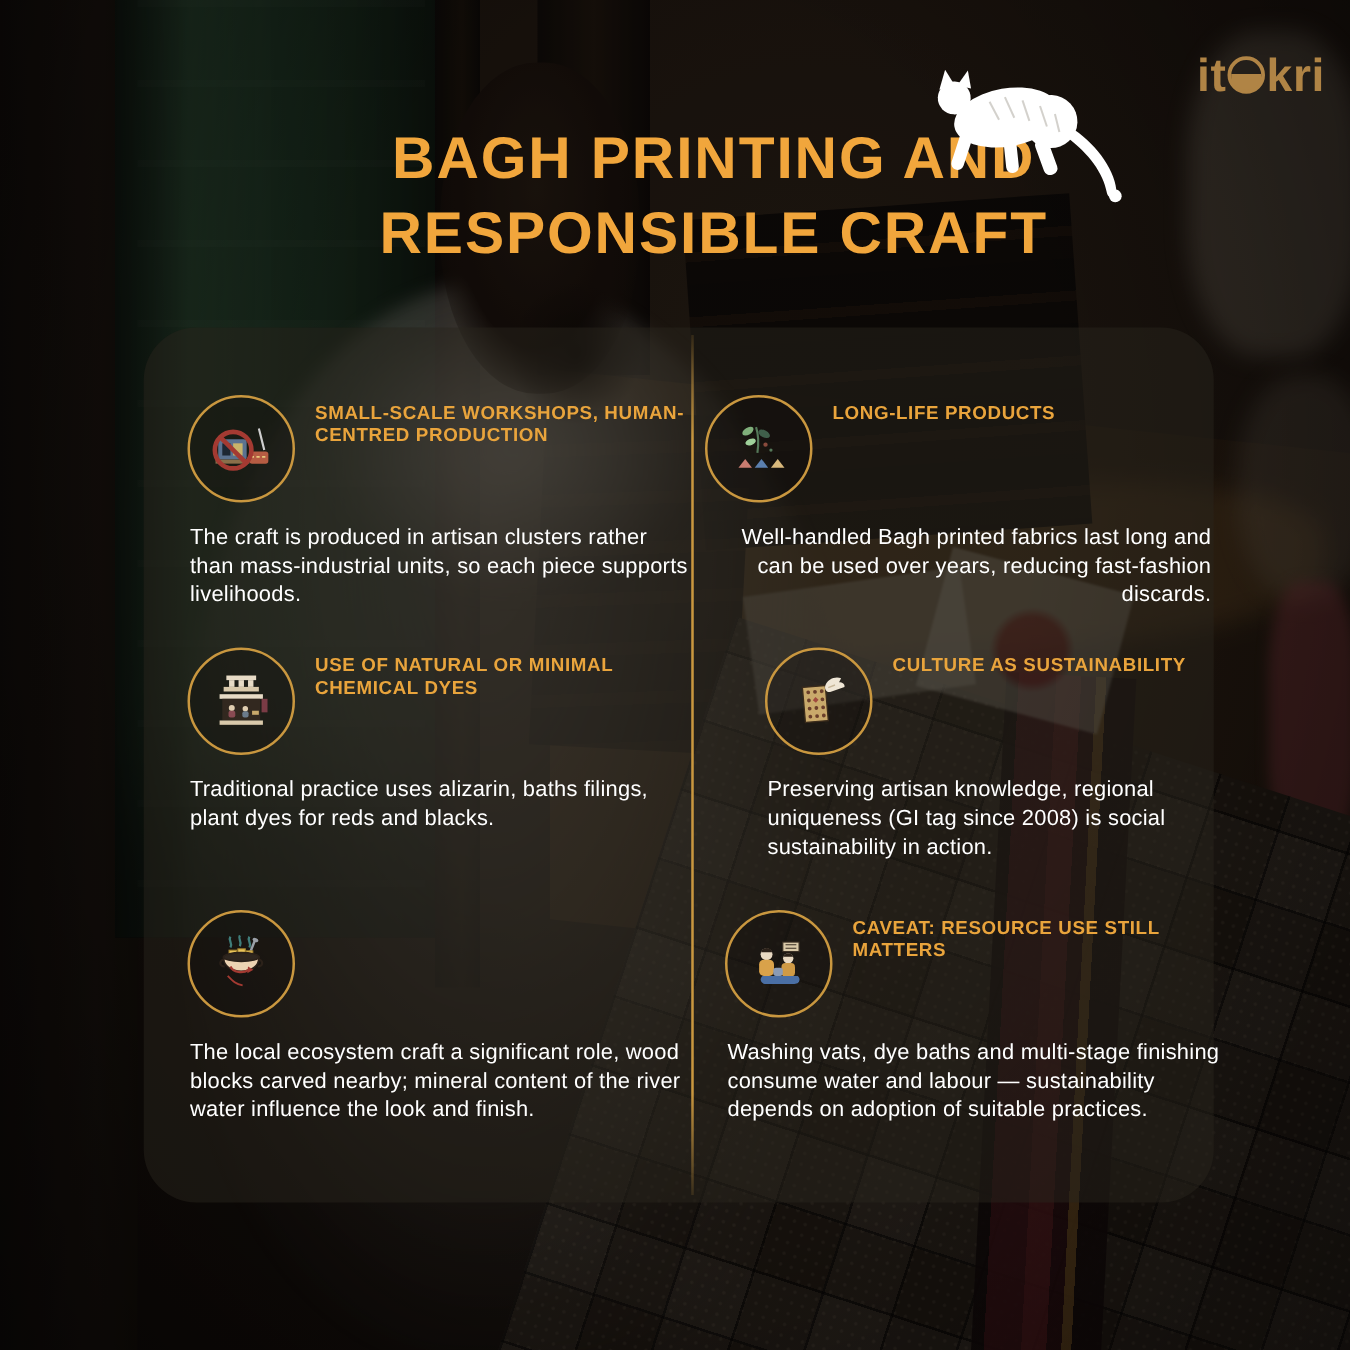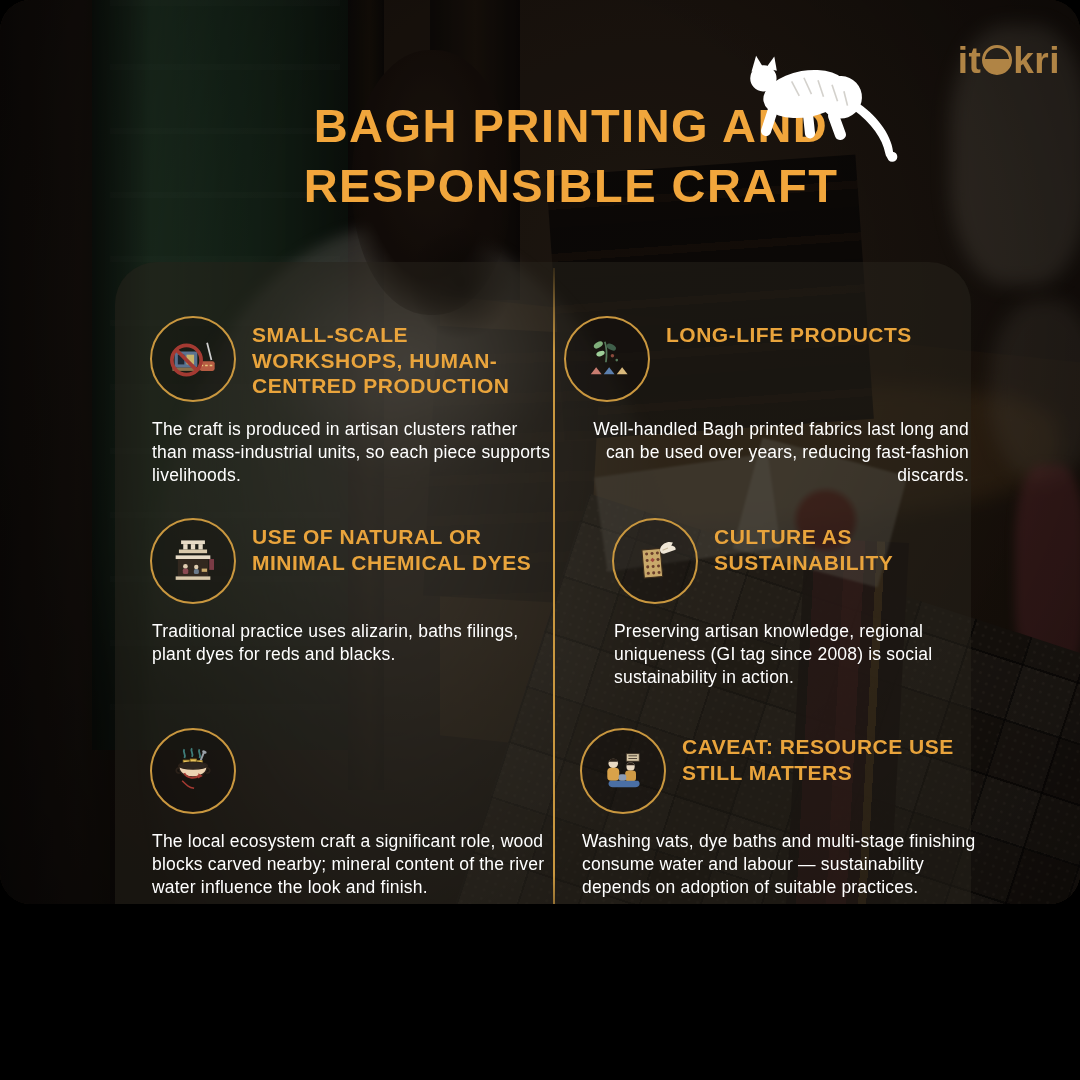--- a/index.html
+++ b/index.html
@@ -1,18 +1,18 @@
 <!DOCTYPE html>
 <html><head>
 <meta charset="utf-8">
 <style>
   html,body{margin:0;padding:0;background:#000;}
   #stage{
-    position:relative;width:1080px;height:904px;overflow:hidden;
-    background:#17110c;font-family:"Liberation Sans", sans-serif;border-radius:31px;
+    position:relative;width:1080px;height:1080px;overflow:hidden;
+    background:#17110c;font-family:"Liberation Sans", sans-serif;
     -webkit-font-smoothing:antialiased;
   }
   
   .ph{position:absolute;}
   .bg-base{inset:0;background:
     radial-gradient(ellipse at 60% 30%, #2a2016 0%, #1a130d 55%, #0e0a07 100%);}
   .wall-left{left:0;top:0;width:110px;height:1080px;
     background:linear-gradient(90deg,#0f0c09,#19130e 70%,#141009);}
   .door{left:92px;top:0;width:268px;height:750px;
     background:linear-gradient(90deg,#101d14 0%,#27452f 22%,#1c3423 48%,#162a1b 70%,#0d1810 100%);
@@ -74,21 +74,21 @@
   
   .panel{position:absolute;left:115px;top:262px;width:856px;height:700px;border-radius:42px;
     background:rgba(40,35,28,.5);z-index:2;}
   .divider{position:absolute;left:553px;top:268px;width:2px;height:688px;z-index:3;
     background:linear-gradient(180deg,rgba(201,151,63,.15),#C9973F 12%,#C9973F 88%,rgba(201,151,63,.15));}
   .item{position:absolute;width:405px;z-index:3;}
   .item-head{display:flex;align-items:flex-start;gap:16px;}
   .icon-circle{flex:0 0 auto;width:82px;height:82px;border:2px solid #C9973F;border-radius:50%;
     background:rgba(10,8,6,.28);display:flex;align-items:center;justify-content:center;}
   .icon-circle svg{width:52px;height:52px;}
-  .item h3{margin:6px 0 0 0;color:#E9A43C;font-size:21px;line-height:1.22;letter-spacing:.5px;font-weight:bold;}
+  .item h3{margin:6px 0 0 0;color:#E9A43C;font-size:15px;line-height:1.22;letter-spacing:.5px;font-weight:bold;}
   .item p{margin:16px 0 0 2px;color:#ffffff;font-size:17.5px;line-height:1.3;letter-spacing:.2px;}
   
   #item0{left:150px;top:316px;} #item1{left:564px;top:316px;text-align:right;}
   #item2{left:150px;top:518px;} #item3{left:612px;top:518px;}
   #item4{left:150px;top:728px;} #item5{left:580px;top:728px;}
 </style>
 </head>
 <body>
 
 <div id="stage">

